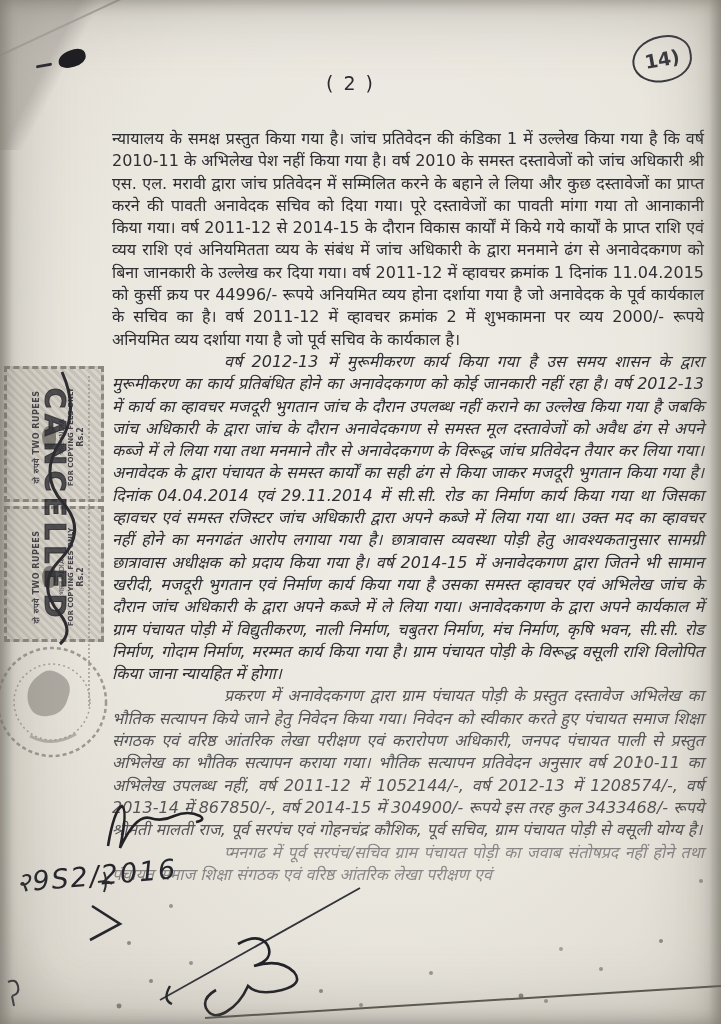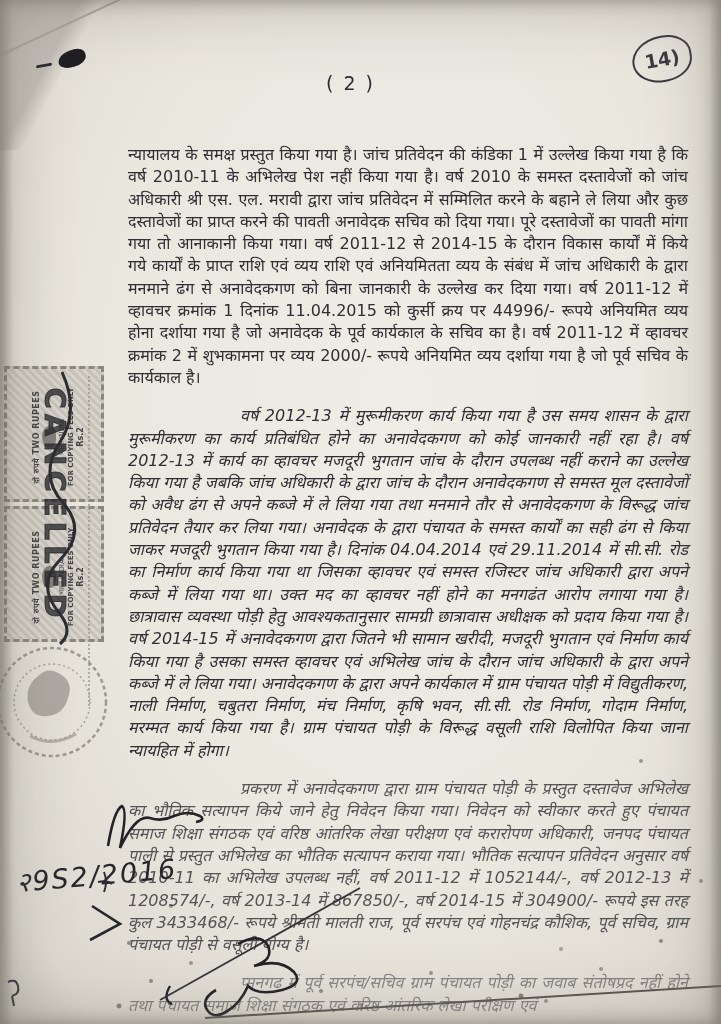--- a/index.html
+++ b/index.html
@@ -27,21 +27,21 @@
   .ink-dash{position:absolute;left:36px;top:64px;width:16px;height:3px;background:#2a2a2f;
     transform:rotate(-10deg);border-radius:2px;}
   .pageno{position:absolute;left:0;right:20px;top:72px;text-align:center;
     font-size:19px;letter-spacing:2px;color:#2c2b31;}
   .corner-num{position:absolute;left:632px;top:36px;width:56px;height:42px;
     border:2.5px solid #3a3940;border-radius:55% 45% 50% 50%;transform:rotate(-10deg);
     display:flex;align-items:center;justify-content:center;
     font-size:19px;font-weight:bold;color:#3a3940;background:transparent;}
   .textcol{position:absolute;left:112px;top:128px;width:592px;
     font-size:16px;line-height:22.3px;text-align:justify;}
-  .textcol p{margin:16px;}
+  .textcol p{margin:0;}
   .indent{text-indent:112px;font-style:italic;}
   .faded{color:rgba(47,46,51,.52);}
   .dim{color:rgba(47,46,51,.8);}
   
   .stamp-col{position:absolute;left:4px;top:366px;width:102px;height:276px;}
   .stamp{position:absolute;left:0;width:100px;height:136px;box-sizing:border-box;
     border:3px dashed #87837b;
     background:repeating-linear-gradient(45deg,#d8d4cb 0 3px,#c6c2b9 3px 6px);
     opacity:.95;overflow:hidden;}
   .stamp.s2{top:140px;}

